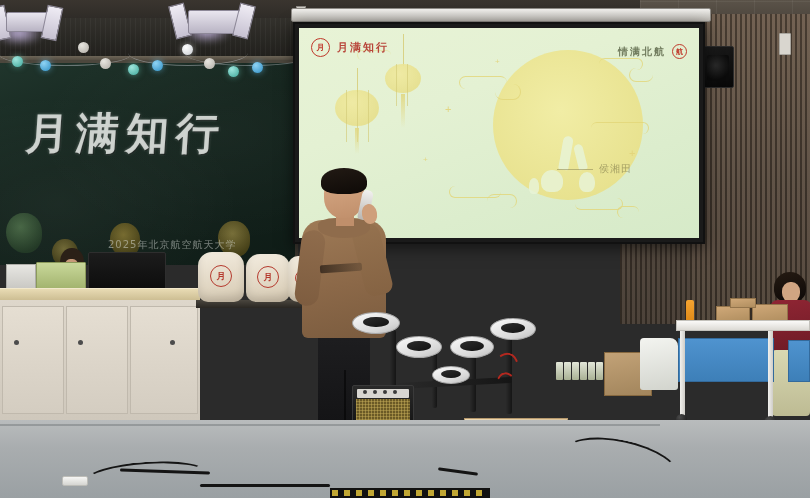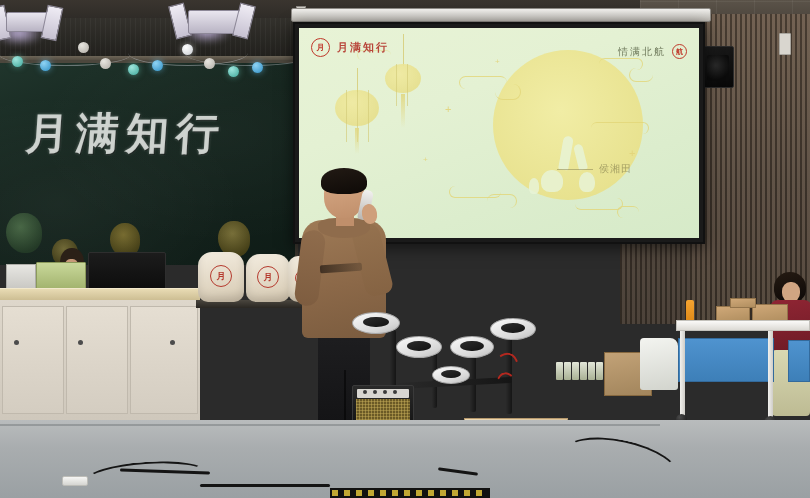--- a/index.html
+++ b/index.html
@@ -210,21 +210,21 @@
   .seal.small { width:15px; height:15px; font-size:7px; border-width:1.2px; }
   .slide-brand {
     font-family:"DejaVu Sans", sans-serif;
     font-size:11px; font-weight:700; color:#b8453a; letter-spacing:2px;
   }
   .slide-logo-right {
     position:absolute; right:12px; top:16px; display:flex; align-items:center; gap:6px;
   }
   .slide-brand-right {
     font-family:"DejaVu Sans", sans-serif;
-    font-size:10px; font-weight:400; color:#6f7a5c; letter-spacing:2px;
+    font-size:10px; font-weight:700; color:#6f7a5c; letter-spacing:2px;
   }
   .slide-title {
     position:absolute; left:92px; top:74px;
     font-family:"DejaVu Serif", serif;
     font-size:31px; font-weight:700; letter-spacing:3px;
     color:#e8956a;
     text-shadow:0 1px 2px rgba(200,130,80,.35);
     white-space:nowrap;
   }
   .slide-credit {
@@ -555,20 +555,21 @@
   </div>
 
   <div class="blackboard">
     <div class="bb-dust"></div>
     <div class="bb-deco bb-d1"></div>
     <div class="bb-deco bb-d2"></div>
     <div class="bb-deco bb-d3"></div>
     <div class="bb-deco bb-d4"></div>
   </div>
   <div class="bb-title">月满知行</div>
+  <div class="bb-sub">2025年北京航空航天大学</div>
 
   <div class="string-wire" style="left:0px; top:44px; width:130px; height:22px;"></div>
   <div class="string-wire" style="left:128px; top:40px; width:120px; height:26px;"></div>
   <div class="string-wire" style="left:186px; top:42px; width:130px; height:24px;"></div>
 
   <div class="bulb teal" style="left:12px;  top:56px;"></div>
   <div class="bulb blue" style="left:40px;  top:60px;"></div>
   <div class="bulb grey" style="left:78px;  top:42px;"></div>
   <div class="bulb grey" style="left:100px; top:58px;"></div>
   <div class="bulb teal" style="left:128px; top:64px;"></div>

